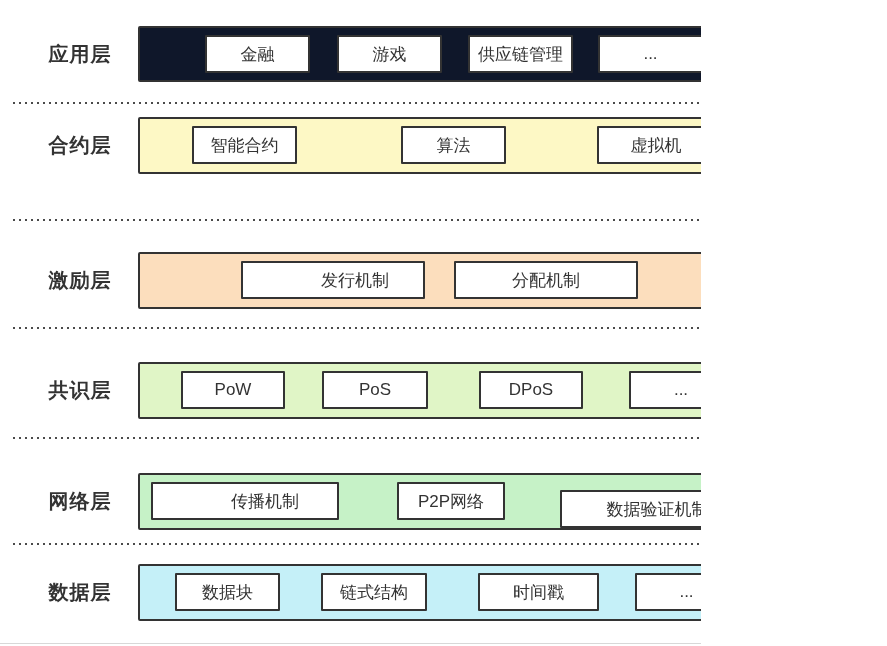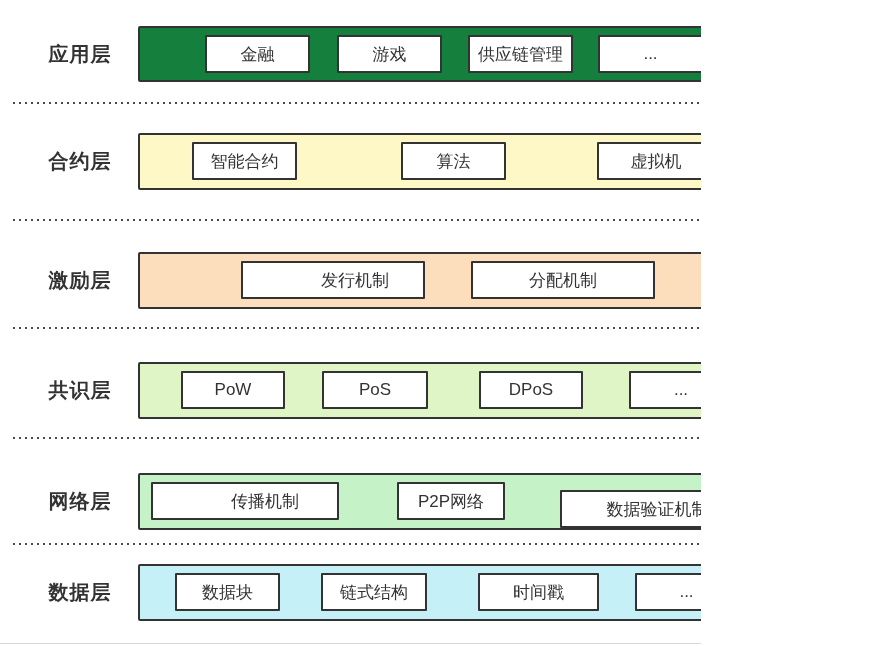--- a/index.html
+++ b/index.html
@@ -64,46 +64,46 @@
     background: #d8d8d8;
   }
 </style>
 </head>
 <body>
 
 <div id="stage">
 
   <div class="row" style="top:26px; height:56px;">
     <div class="layer-label" style="top:0; line-height:56px;">应用层</div>
-    <div class="band" style="top: 0px; height: 56px; background-color: #15803d;">
+    <div class="band" style="top: 0px; height: 56px; background-color: #0f172a;">
       <div class="box" style="left:65px; width:105px;">金融</div>
       <div class="box" style="left:197px; width:105px;text-align:right;">游戏</div>
       <div class="box" style="left:328px; width:105px;">供应链管理</div>
       <div class="box" style="left:458px; width:105px;">...</div>
     </div>
   </div>
 
   <div class="dotted" style="top:102px;"></div>
 
-  <div class="row" style="top:133px; height:57px;">
+  <div class="row" style="top:117px; height:57px;">
     <div class="layer-label" style="top:0; line-height:57px;">合约层</div>
     <div class="band" style="top: 0px; height: 57px; background-color: rgb(253, 248, 197);">
       <div class="box" style="left:52px; width:105px;">智能合约</div>
       <div class="box" style="left:261px; width:105px;">算法</div>
       <div class="box" style="left:457px; width:118px;">虚拟机</div>
     </div>
   </div>
 
   <div class="dotted" style="top:219px;"></div>
 
   <div class="row" style="top:252px; height:57px;">
     <div class="layer-label" style="top:0; line-height:57px;">激励层</div>
     <div class="band" style="top: 0px; height: 57px; background-color: rgb(252, 222, 189);">
       <div class="box" style="left:101px; width:184px;padding-left:44px;">发行机制</div>
-      <div class="box" style="left:331px; width:184px;">分配机制</div>
+      <div class="box" style="left:314px; width:184px;">分配机制</div>
     </div>
   </div>
 
   <div class="dotted" style="top:327px;"></div>
 
   <div class="row" style="top:362px; height:57px;">
     <div class="layer-label" style="top:0; line-height:57px;">共识层</div>
     <div class="band" style="top: 0px; height: 57px; background-color: rgb(224, 245, 198); padding-left: 37px;">
       <div class="box" style="left:41px; width:104px;">PoW</div>
       <div class="box" style="left:182px; width:106px;">PoS</div>

